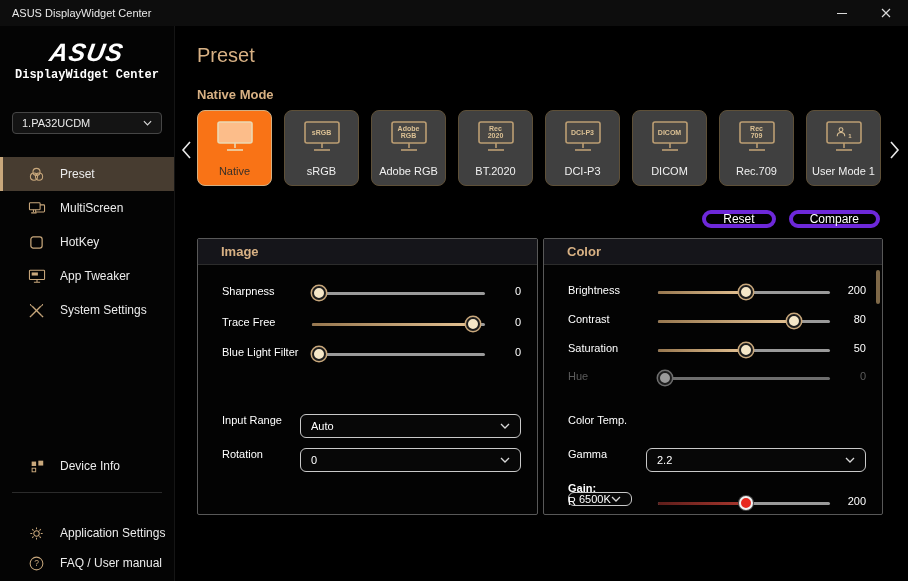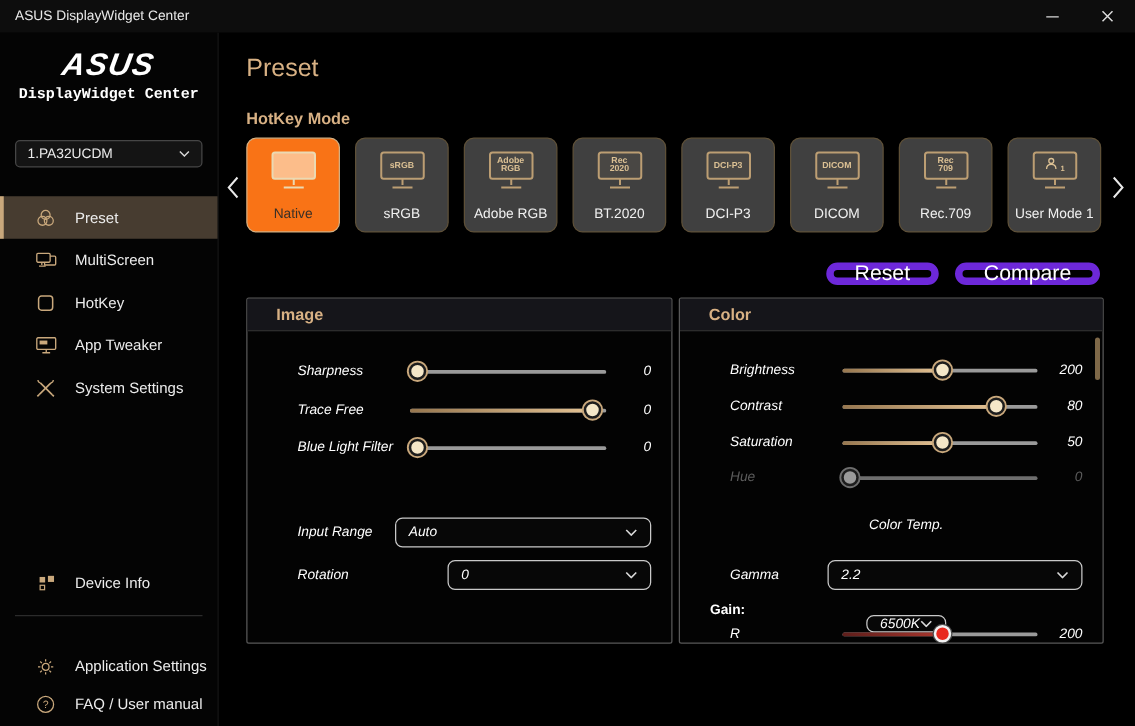--- a/index.html
+++ b/index.html
@@ -44,30 +44,30 @@
   .mode-card.selected .mode-icon { color:#EBD9B2; }
   .mode-card.selected .mode-icon svg rect { fill:rgba(255,250,235,.55); }
   .screen-text { position:absolute; top:4px; left:8px; width:30px; height:16px; display:flex; align-items:center; justify-content:center; gap:1px; font-size:7px; line-height:7px; font-weight:bold; color:#DCC194; text-align:center; white-space:pre-line; }
   .screen-badge { font-size:6px; align-self:flex-end; color:#DCC194; }
   .mode-label { position:absolute; bottom:8px; left:0; right:0; text-align:center; font-size:11px; color:#f0f0f0; }
   .mode-card.selected .mode-label { color:#3A3027; }
 
   .pill-row { position:absolute; display:flex; gap:13px; }
   .top-btns { top:184px; right:28px; }
   .bottom-btns { top:505px; right:28px; }
-  .pill-btn { height:18px; padding:0 17px; border:6px solid #6d28d9; border-radius:10px; background:transparent; color:#fff; font-size:17px; display:flex; align-items:center; cursor:pointer; }
+  .pill-btn { height:18px; padding:0 17px; border:4px solid #6d28d9; border-radius:10px; background:transparent; color:#fff; font-size:12px; display:flex; align-items:center; cursor:pointer; }
 
   
   .panel { position:absolute; top:212px; height:277px; border:1px solid #585858; border-radius:2px; background:#030303; }
   .panel-image { left:21px; width:341px; }
   .panel-color { left:367px; width:340px; }
   .panel-header { height:26px; background:#15151A; border-bottom:1px solid #2c2c2c; display:flex; align-items:center; padding-left:23px; font-size:13px; font-weight:bold; color:#D8B184; }
   .panel-body { position:absolute; top:27px; left:0; right:0; bottom:0; }
 
-  .row { position:absolute; left:16px; right:0; height:24px; display:flex; align-items:center; padding:0 16px 0 24px;font-style:italic; }
+  .row { position:absolute; left:0; right:0; height:24px; display:flex; align-items:flex-start; padding:0 16px 0 24px; }
   .slabel { flex:0 0 90px; font-size:11px; color:#fff; }
   .track-wrap { flex:1; position:relative; height:16px; display:flex; align-items:center; cursor:pointer; }
   .track { position:relative; height:3px; width:100%; background:#9a9a9a; border-radius:2px; }
   .fill { position:absolute; left:0; top:0; bottom:0; background:linear-gradient(90deg,#97774F,#E5C394); border-radius:2px; }
   .handle { position:absolute; top:50%; transform:translate(-50%,-50%); width:14px; height:14px; border-radius:50%; background:#F5E7C8; border:2px solid #1d1d1d; box-shadow:0 0 0 1.5px #C9A87C; }
   .sval { flex:0 0 36px; text-align:right; font-size:11px; color:#fff; }
   .srow.disabled .slabel, .srow.disabled .sval { color:#5c5c5c; }
   .srow.disabled .track { background:#6e6e6e; }
   .srow.disabled .fill { background:#8a8a8a; }
   .srow.disabled .handle { background:#9a9a9a; box-shadow:0 0 0 1.5px #6e6e6e; }
@@ -194,21 +194,21 @@
               <text x="10" y="13.4" font-size="10" text-anchor="middle" fill="currentColor" stroke="none">?</text>
             </svg>
           </span>
           <span class="side-label">FAQ / User manual</span>
         </div>
       </div>
   </div>
 
   <div class="main">
     <div class="page-title">Preset</div>
-    <div class="select-mode">HotKey Mode</div>
+    <div class="select-mode">Native Mode</div>
 
     <div class="carousel-chevron carousel-left">
       <svg width="11" height="20" viewBox="0 0 11 20">
           <path d="M9 2 L2 10 L9 18" fill="none" stroke="currentColor" stroke-width="1.6"></path>
         </svg>
     </div>
     <div class="modes" id="modes">
         <div class="mode-card selected">
           <div class="mode-icon"><svg width="46" height="36" viewBox="0 0 46 36" fill="none" stroke="currentColor" stroke-width="1.6">
               <rect x="6" y="2" width="34" height="21" rx="2" fill="rgba(201,168,124,0.07)"></rect>
@@ -328,21 +328,21 @@
             <span class="dlabel">Input Range</span>
             <div class="dropdown">
               <span class="dvalue">Auto</span>
               <span class="dd-chevron">
                 <svg width="10" height="6" viewBox="0 0 10 6">
                   <path d="M1 1 L5 5 L9 1" fill="none" stroke="currentColor" stroke-width="1.3"></path>
                 </svg>
               </span>
             </div>
           </div>
-          <div class="row drow" style="top: 182px; gap: 42px;">
+          <div class="row drow" style="top: 182px;">
             <span class="dlabel">Rotation</span>
             <div class="dropdown">
               <span class="dvalue">0</span>
               <span class="dd-chevron">
                 <svg width="10" height="6" viewBox="0 0 10 6">
                   <path d="M1 1 L5 5 L9 1" fill="none" stroke="currentColor" stroke-width="1.3"></path>
                 </svg>
               </span>
             </div>
           </div>

